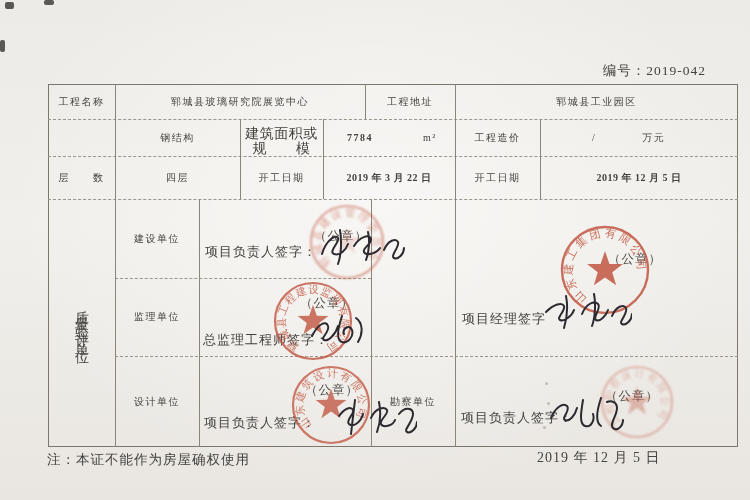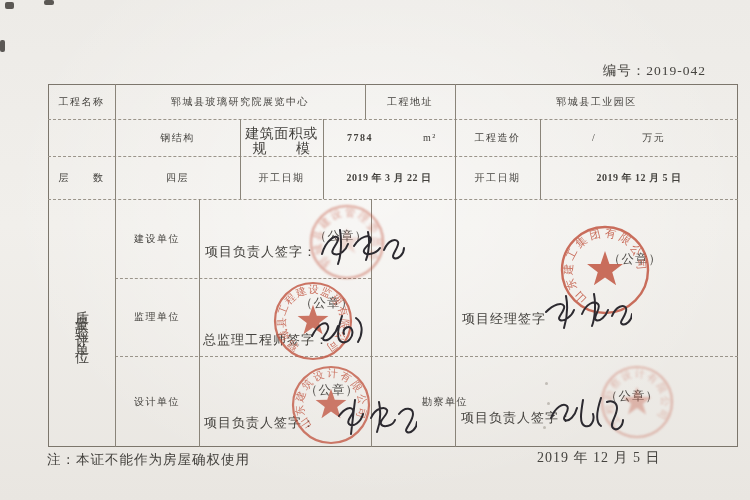--- a/index.html
+++ b/index.html
@@ -97,21 +97,21 @@
     <div class="cell" style="left:192px;top:72px;width:83px;height:43px;">开工日期</div>
     <div class="cell" style="left:275px;top:72px;width:132px;height:43px;font-weight:bold;letter-spacing:.5px;">2019 年 3 月 22 日</div>
     <div class="cell" style="left:407px;top:72px;width:85px;height:43px;">开工日期</div>
     <div class="cell" style="left:492px;top:72px;width:198px;height:43px;font-weight:bold;letter-spacing:.5px;">2019 年 12 月 5 日</div>
 
     <div class="cell vhead" style="left:0;top:115px;width:67px;height:248px;">质量验评单位</div>
 
     <div class="cell" style="left:67px;top:115px;width:84px;height:79px;">建设单位</div>
     <div class="cell" style="left:67px;top:194px;width:84px;height:78px;">监理单位</div>
     <div class="cell" style="left:67px;top:272px;width:84px;height:91px;">设计单位</div>
-    <div class="cell" style="left:323px;top:272px;width:84px;height:91px;padding-left:32px;">勘察单位</div>
+    <div class="cell" style="left:323px;top:272px;width:84px;height:91px;">勘察单位</div>
 
     <div class="free" style="left:157px;top:159px;">项目负责人签字：</div>
     <div class="free" style="left:155px;top:247px;">总监理工程师签字：</div>
     <div class="free" style="left:156px;top:330px;">项目负责人签字：</div>
     <div class="free" style="left:414px;top:226px;">项目经理签字</div>
     <div class="free" style="left:413px;top:325px;">项目负责人签字：</div>
 
     <div class="sealword" style="left:266px;top:144px;">（公章）</div>
     <div class="sealword" style="left:252px;top:211px;">（公章）</div>
     <div class="sealword" style="left:257px;top:298px;">（公章）</div>

